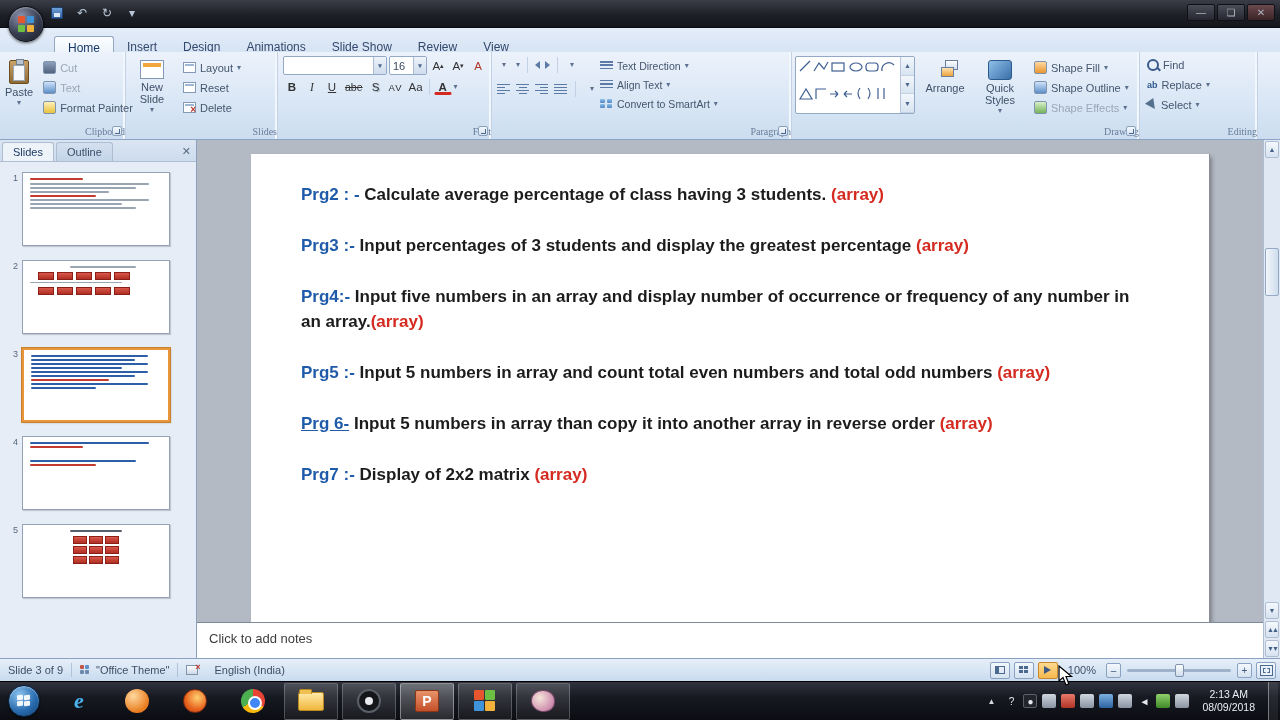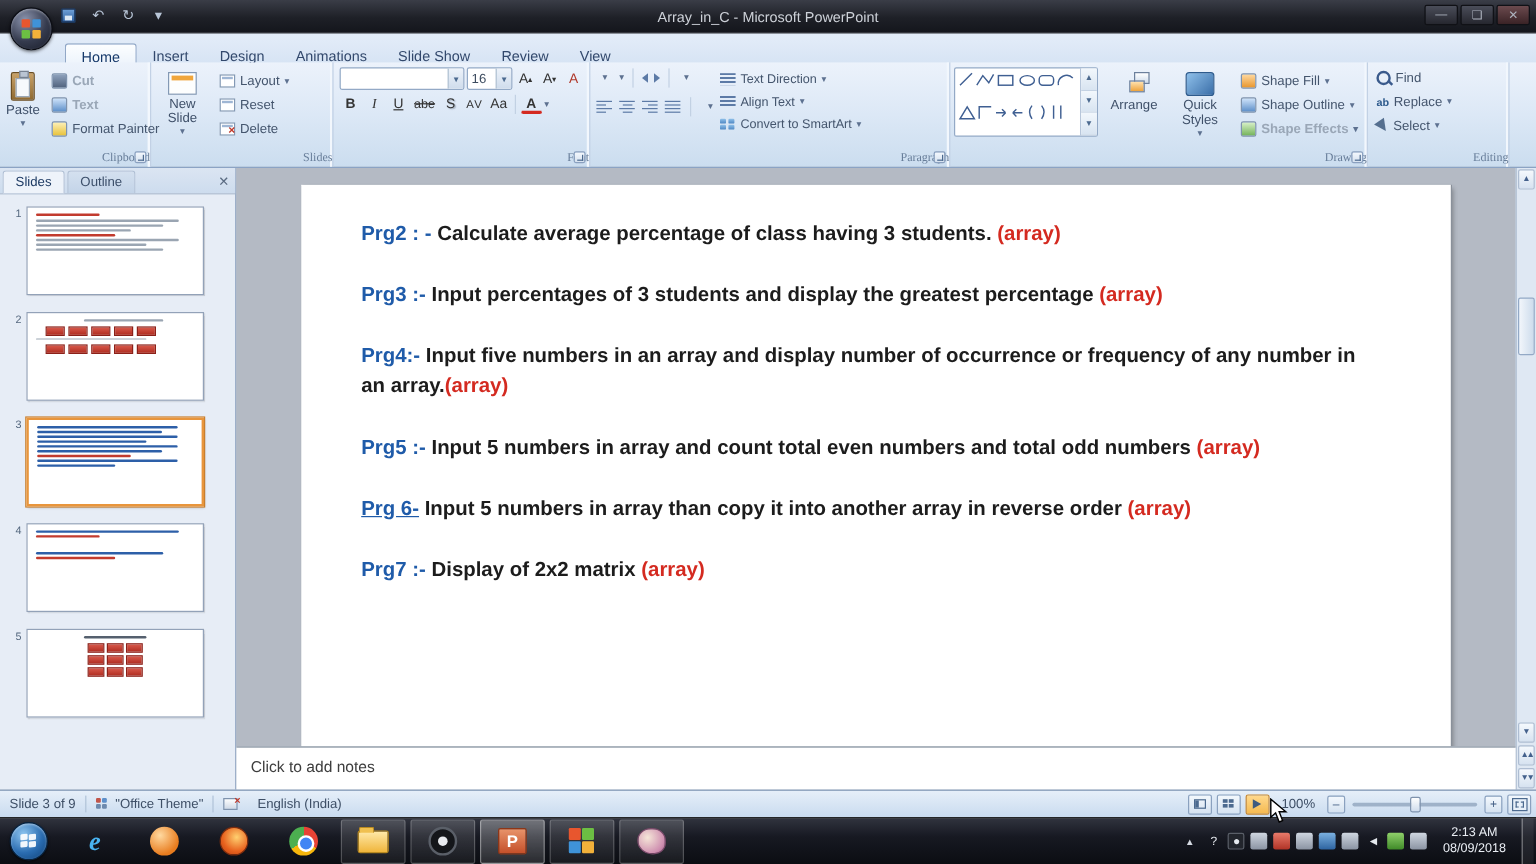--- a/index.html
+++ b/index.html
@@ -45,21 +45,21 @@
   .rgroup{position:relative;height:100%;border-right:1px solid #c2d1e5;box-shadow:inset -2px 0 0 #f2f7fd;padding:4px 3px 16px;}
   .glabel{position:absolute;bottom:2px;left:0;right:0;text-align:right;font-size:10px;color:#677d99;font-family:Liberation Serif, serif;}
   .launcher{position:absolute;right:3px;bottom:3px;width:10px;height:10px;border:1px solid #8aa0bf;
     border-radius:2px;background:linear-gradient(#f4f8fd,#d6e2f0);}
   .launcher:after{content:"";position:absolute;right:1px;bottom:1px;width:4px;height:4px;
     border-right:1.5px solid #4c6документ astray;border-right:1.5px solid #4c69; border-bottom:1.5px solid #4c6a8f;border-right:1.5px solid #4c6a8f;}
   .bigbtn{display:flex;flex-direction:column;align-items:center;justify-content:flex-start;gap:2px;
     padding:4px 2px 1px;font-size:11px;color:#3f5069;border-radius:3px;text-align:center;line-height:12px;}
   .chev{font-size:8px;color:#5d7190;line-height:6px;}
   .srow{display:flex;align-items:center;gap:4px;height:19px;padding:0 4px;font-size:11px;color:#44556d;white-space:nowrap;border-radius:2px;}
-  .srow.dis{color:#9aa7b7;font-weight:bold;}
+  .srow.dis{color:#9aa7b7;}
   .mi{width:13px;height:13px;border:1px solid #7f93ad;border-radius:2px;background:linear-gradient(#ffffff,#ccd8e8);display:inline-block;flex:none;}
   .mi.or{background:linear-gradient(#ffd9a0,#e8962e);}
   .mi.bl{background:linear-gradient(#cfe3fa,#5d8fc9);}
   .mi.gr{background:linear-gradient(#d8f0c8,#74b35a);}
   .mi.yl{background:linear-gradient(#fdf0b8,#e8c23a);}
   .mi.dk{background:linear-gradient(#8fa2bd,#51637e);}
 
   
   .g-clip{width:126px;display:flex;gap:4px;}
   .paste-big{width:42px;}
@@ -255,21 +255,20 @@
 
   <div class="titlebar">
     <div class="qat">
       <span class="qbtn">
           <span class="ic-save"></span>
         </span>
       <span class="qbtn">↶</span>
       <span class="qbtn">↻</span>
       <span class="qbtn">▾</span>
     </div>
-    <div class="win-title">Array_in_C - Microsoft PowerPoint</div>
     <div class="winctl">
       <span class="wbtn">—</span>
       <span class="wbtn">❏</span>
       <span class="wbtn close">✕</span>
     </div>
   </div>
 
   <div class="orb">
     <span class="orb-logo">
         <i></i>

